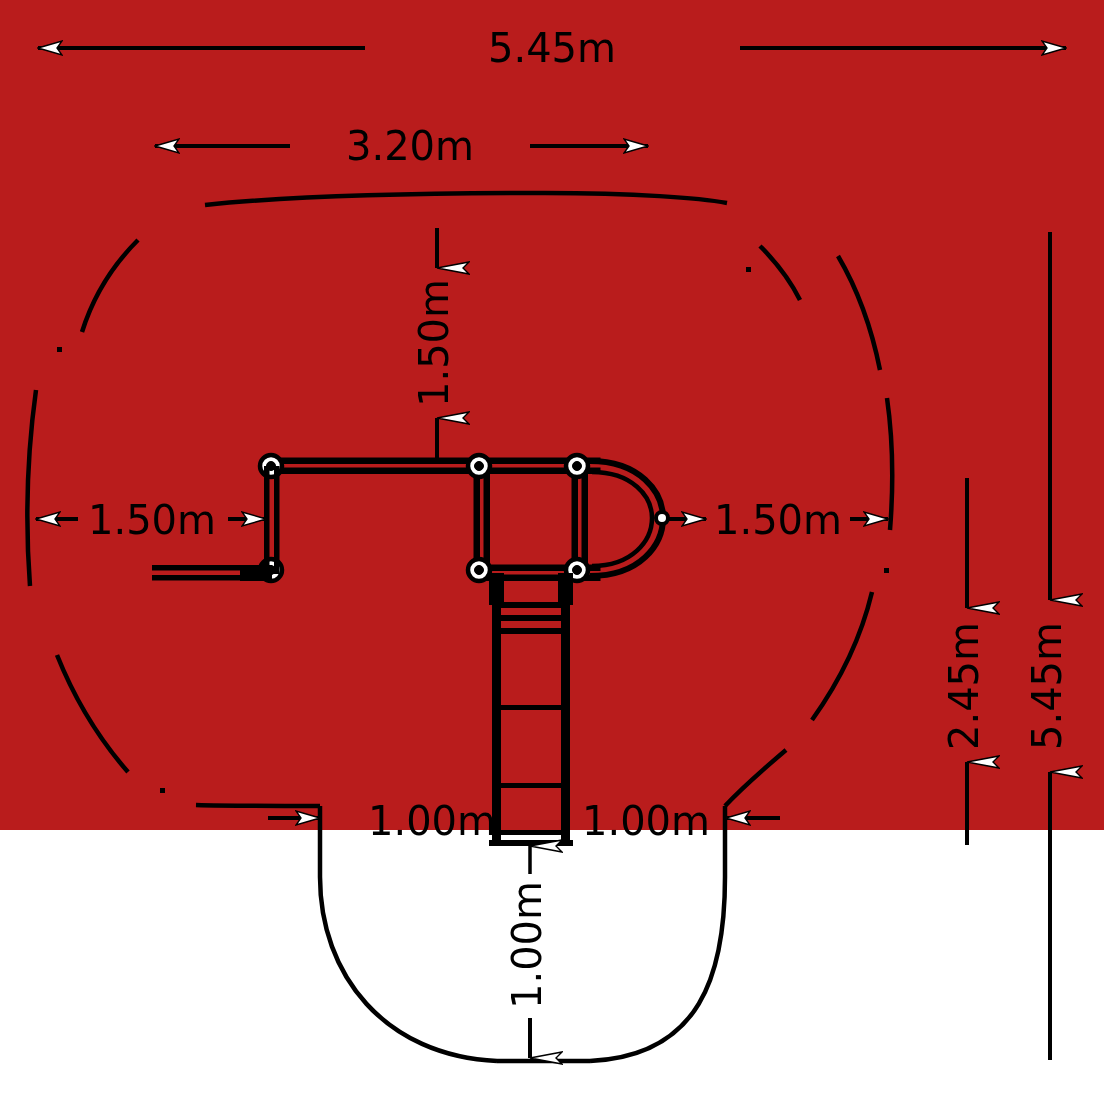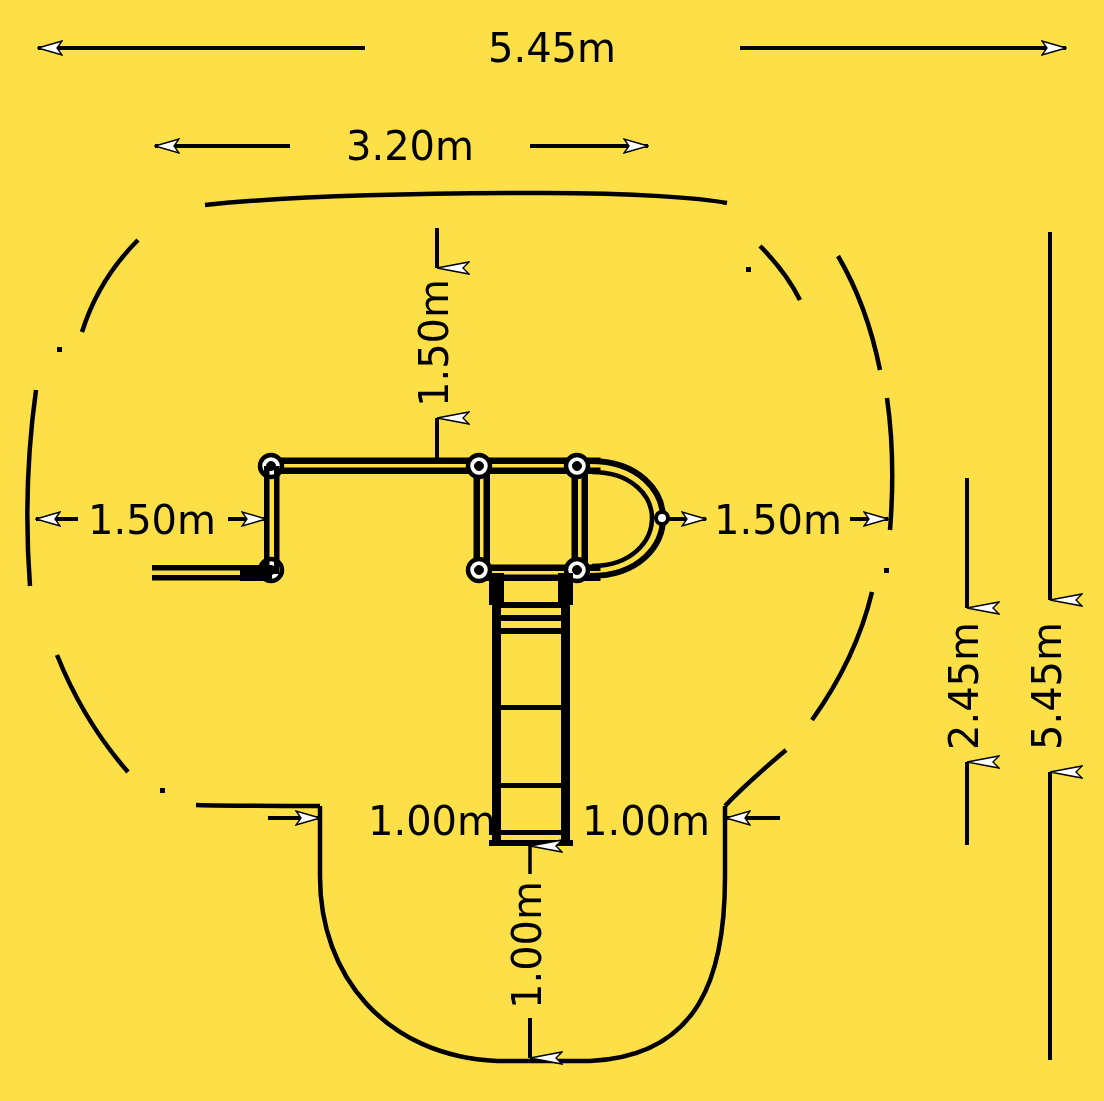--- a/index.html
+++ b/index.html
@@ -9,22 +9,22 @@
   }
   body {
     width: 1104px;
     height: 1101px;
     font-family: "DejaVu Sans", sans-serif;
     overflow: hidden;
   }
   #drawing-root {
     position: relative;
     width: 1104px;
-    height: 1101px;
-    background: #fde047;
+    height: 830px;
+    background: #b91c1c;
   }
   svg.plan {
     display: block;
     width: 1104px;
     height: 1101px;
   }
   .dim-text {
     font-family: "DejaVu Sans", sans-serif;
     font-size: 40px;
     fill: #000000;

